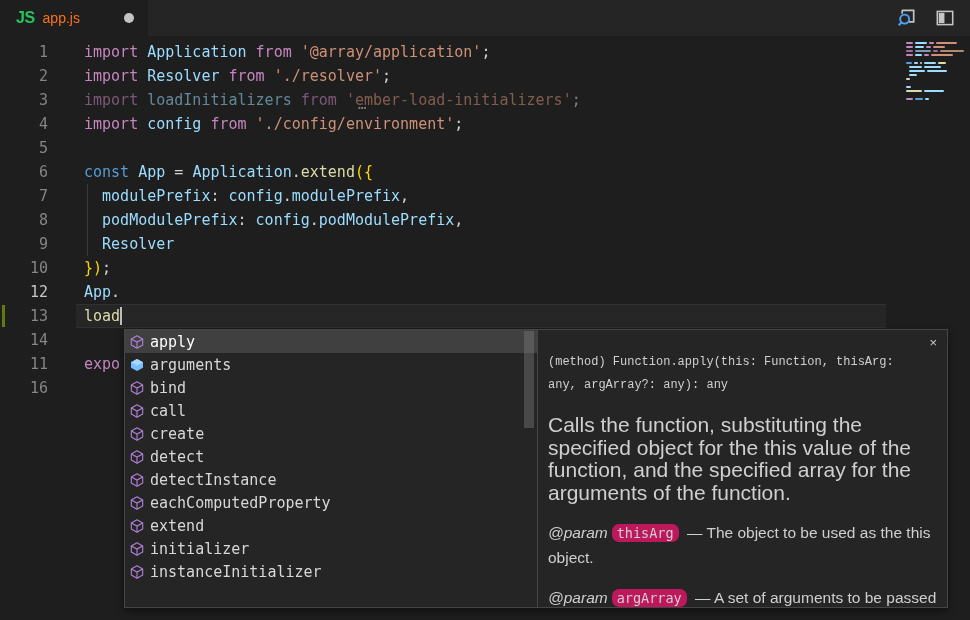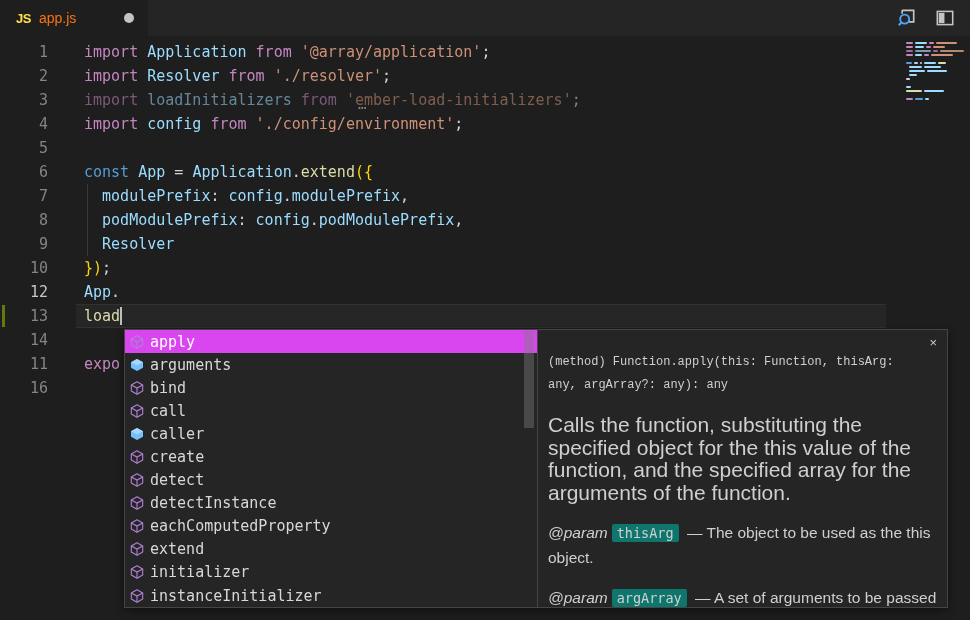--- a/index.html
+++ b/index.html
@@ -2,21 +2,21 @@
 <html><head>
 <meta charset="utf-8">
 <style>
   html,body{margin:0;padding:0;background:#111;}
   .window{position:relative;width:970px;height:620px;background:#1e1e1e;overflow:hidden;
           font-family:"Liberation Sans",sans-serif;cursor:default;}
   
   .tabbar{position:absolute;left:0;top:0;width:970px;height:36px;background:#252526;}
   .tab{position:absolute;left:0;top:0;width:148px;height:36px;background:#1e1e1e;
        display:flex;align-items:center;padding:0 14px 0 16px;box-sizing:border-box;}
-  .js-icon{font-size:13px;font-weight:bold;color:#fde047;letter-spacing:-0.5px;}
+  .js-icon{font-size:16px;font-weight:bold;color:#22c55e;letter-spacing:-0.5px;}
   .tab-label{margin-left:8px;font-size:14px;color:#f97316;}
   .dot{margin-left:auto;width:10px;height:10px;border-radius:50%;background:#c4c4c4;}
   .tab-actions{position:absolute;right:14px;top:0;height:36px;display:flex;align-items:center;gap:17px;}
   .tab-actions span{display:inline-flex;}
   #lines{position:absolute;left:0;top:40px;}
   .line{display:flex;height:24px;line-height:24px;}
   .ln{width:48px;text-align:right;color:#858585;font-family:"DejaVu Sans Mono",monospace;
       font-size:15px;flex:none;}
   .ln.active{color:#c6c6c6;}
   .code{margin-left:36px;font-family:"DejaVu Sans Mono",monospace;font-size:15px;white-space:pre;color:#d4d4d4;}
@@ -33,36 +33,36 @@
       font-family:"DejaVu Sans Mono",monospace;}
   
   #minimap{position:absolute;left:906px;top:42px;width:58px;}
   .mline{height:2px;margin-bottom:2px;display:flex;gap:2px;}
   .mseg{height:2px;border-radius:1px;}
   
   .suggest{position:absolute;left:124px;top:329px;display:flex;box-shadow:0 3px 9px rgba(0,0,0,0.45);}
   .slist{width:413px;height:279px;background:#252526;border:1px solid #454545;border-right:none;
          box-sizing:border-box;position:relative;overflow:hidden;}
   .srow{height:23.1px;display:flex;align-items:center;padding-left:4px;gap:5px;}
-  .srow.sel{background:#d946ef;align-items:center;}
+  .srow.sel{background:#404040;align-items:center;}
   .sicon{width:16px;height:16px;flex:none;display:inline-flex;}
   .slabel{font-family:"DejaVu Sans Mono",monospace;font-size:15px;color:#d8d8d8;white-space:pre;}
   .srow.sel .slabel{color:#ffffff;}
   .sthumb{position:absolute;top:1px;right:3px;width:10px;height:97px;background:rgba(125,125,125,0.42);}
   
   .docs{width:411px;height:279px;background:#252526;border:1px solid #454545;box-sizing:border-box;
         position:relative;overflow:hidden;padding:5px 10px 8px 10px;}
   .sig{font-family:Liberation Mono, monospace;font-size:12px;line-height:23px;color:#d0d0d0;
        width:346px;word-break:break-all;margin-top:16px;}
   .close{position:absolute;top:5px;right:10px;font-size:13px;color:#cccccc;font-family:"Liberation Sans",sans-serif;}
   .desc{font-size:21px;line-height:22.5px;color:#cfcfcf;margin:17px 0 0 0;}
   .param{margin-top:17px;font-size:15.5px;line-height:23.5px;color:#cfcfcf;}
   .ptag{font-style:italic;}
-  .chip{font-family:"DejaVu Sans Mono",monospace;font-size:13.5px;background:#0f766e;color:#d0d0d0;
-        padding:1px 5px;border-radius:2px;margin:0 4px;}
+  .chip{font-family:"DejaVu Sans Mono",monospace;font-size:13.5px;background:#be185d;color:#d0d0d0;
+        padding:1px 5px;border-radius:7px;margin:0 4px;}
 </style>
 </head>
 <body>
 
 <div class="window">
 
   <div class="tabbar">
     <div class="tab">
       <span class="js-icon">JS</span>
       <span class="tab-label">app.js</span>
@@ -255,29 +255,20 @@
               <svg viewBox="0 0 16 16" width="16" height="16">
                 <path d="M8 1.7 13.7 4.9v6.2L8 14.3 2.3 11.1V4.9Z" fill="none" stroke="#b180d7" stroke-width="1.1" stroke-linejoin="round"></path>
                 <path d="M2.3 4.9 8 8.1l5.7-3.2M8 8.1v6.2" fill="none" stroke="#b180d7" stroke-width="1.1"></path>
               </svg>
             </span>
             <span class="slabel">call</span>
           </div>
           <div class="srow">
             <span class="sicon">
               <svg viewBox="0 0 16 16" width="16" height="16">
-                <path d="M8 2 14 5.3v5.4L8 14 2 10.7V5.3Z" fill="#75beff"></path>
-                <path d="M8 2 14 5.3 8 8.6 2 5.3Z" fill="#a9d6ff"></path>
-              </svg>
-            </span>
-            <span class="slabel">caller</span>
-          </div>
-          <div class="srow">
-            <span class="sicon">
-              <svg viewBox="0 0 16 16" width="16" height="16">
                 <path d="M8 1.7 13.7 4.9v6.2L8 14.3 2.3 11.1V4.9Z" fill="none" stroke="#b180d7" stroke-width="1.1" stroke-linejoin="round"></path>
                 <path d="M2.3 4.9 8 8.1l5.7-3.2M8 8.1v6.2" fill="none" stroke="#b180d7" stroke-width="1.1"></path>
               </svg>
             </span>
             <span class="slabel">create</span>
           </div>
           <div class="srow">
             <span class="sicon">
               <svg viewBox="0 0 16 16" width="16" height="16">
                 <path d="M8 1.7 13.7 4.9v6.2L8 14.3 2.3 11.1V4.9Z" fill="none" stroke="#b180d7" stroke-width="1.1" stroke-linejoin="round"></path>

